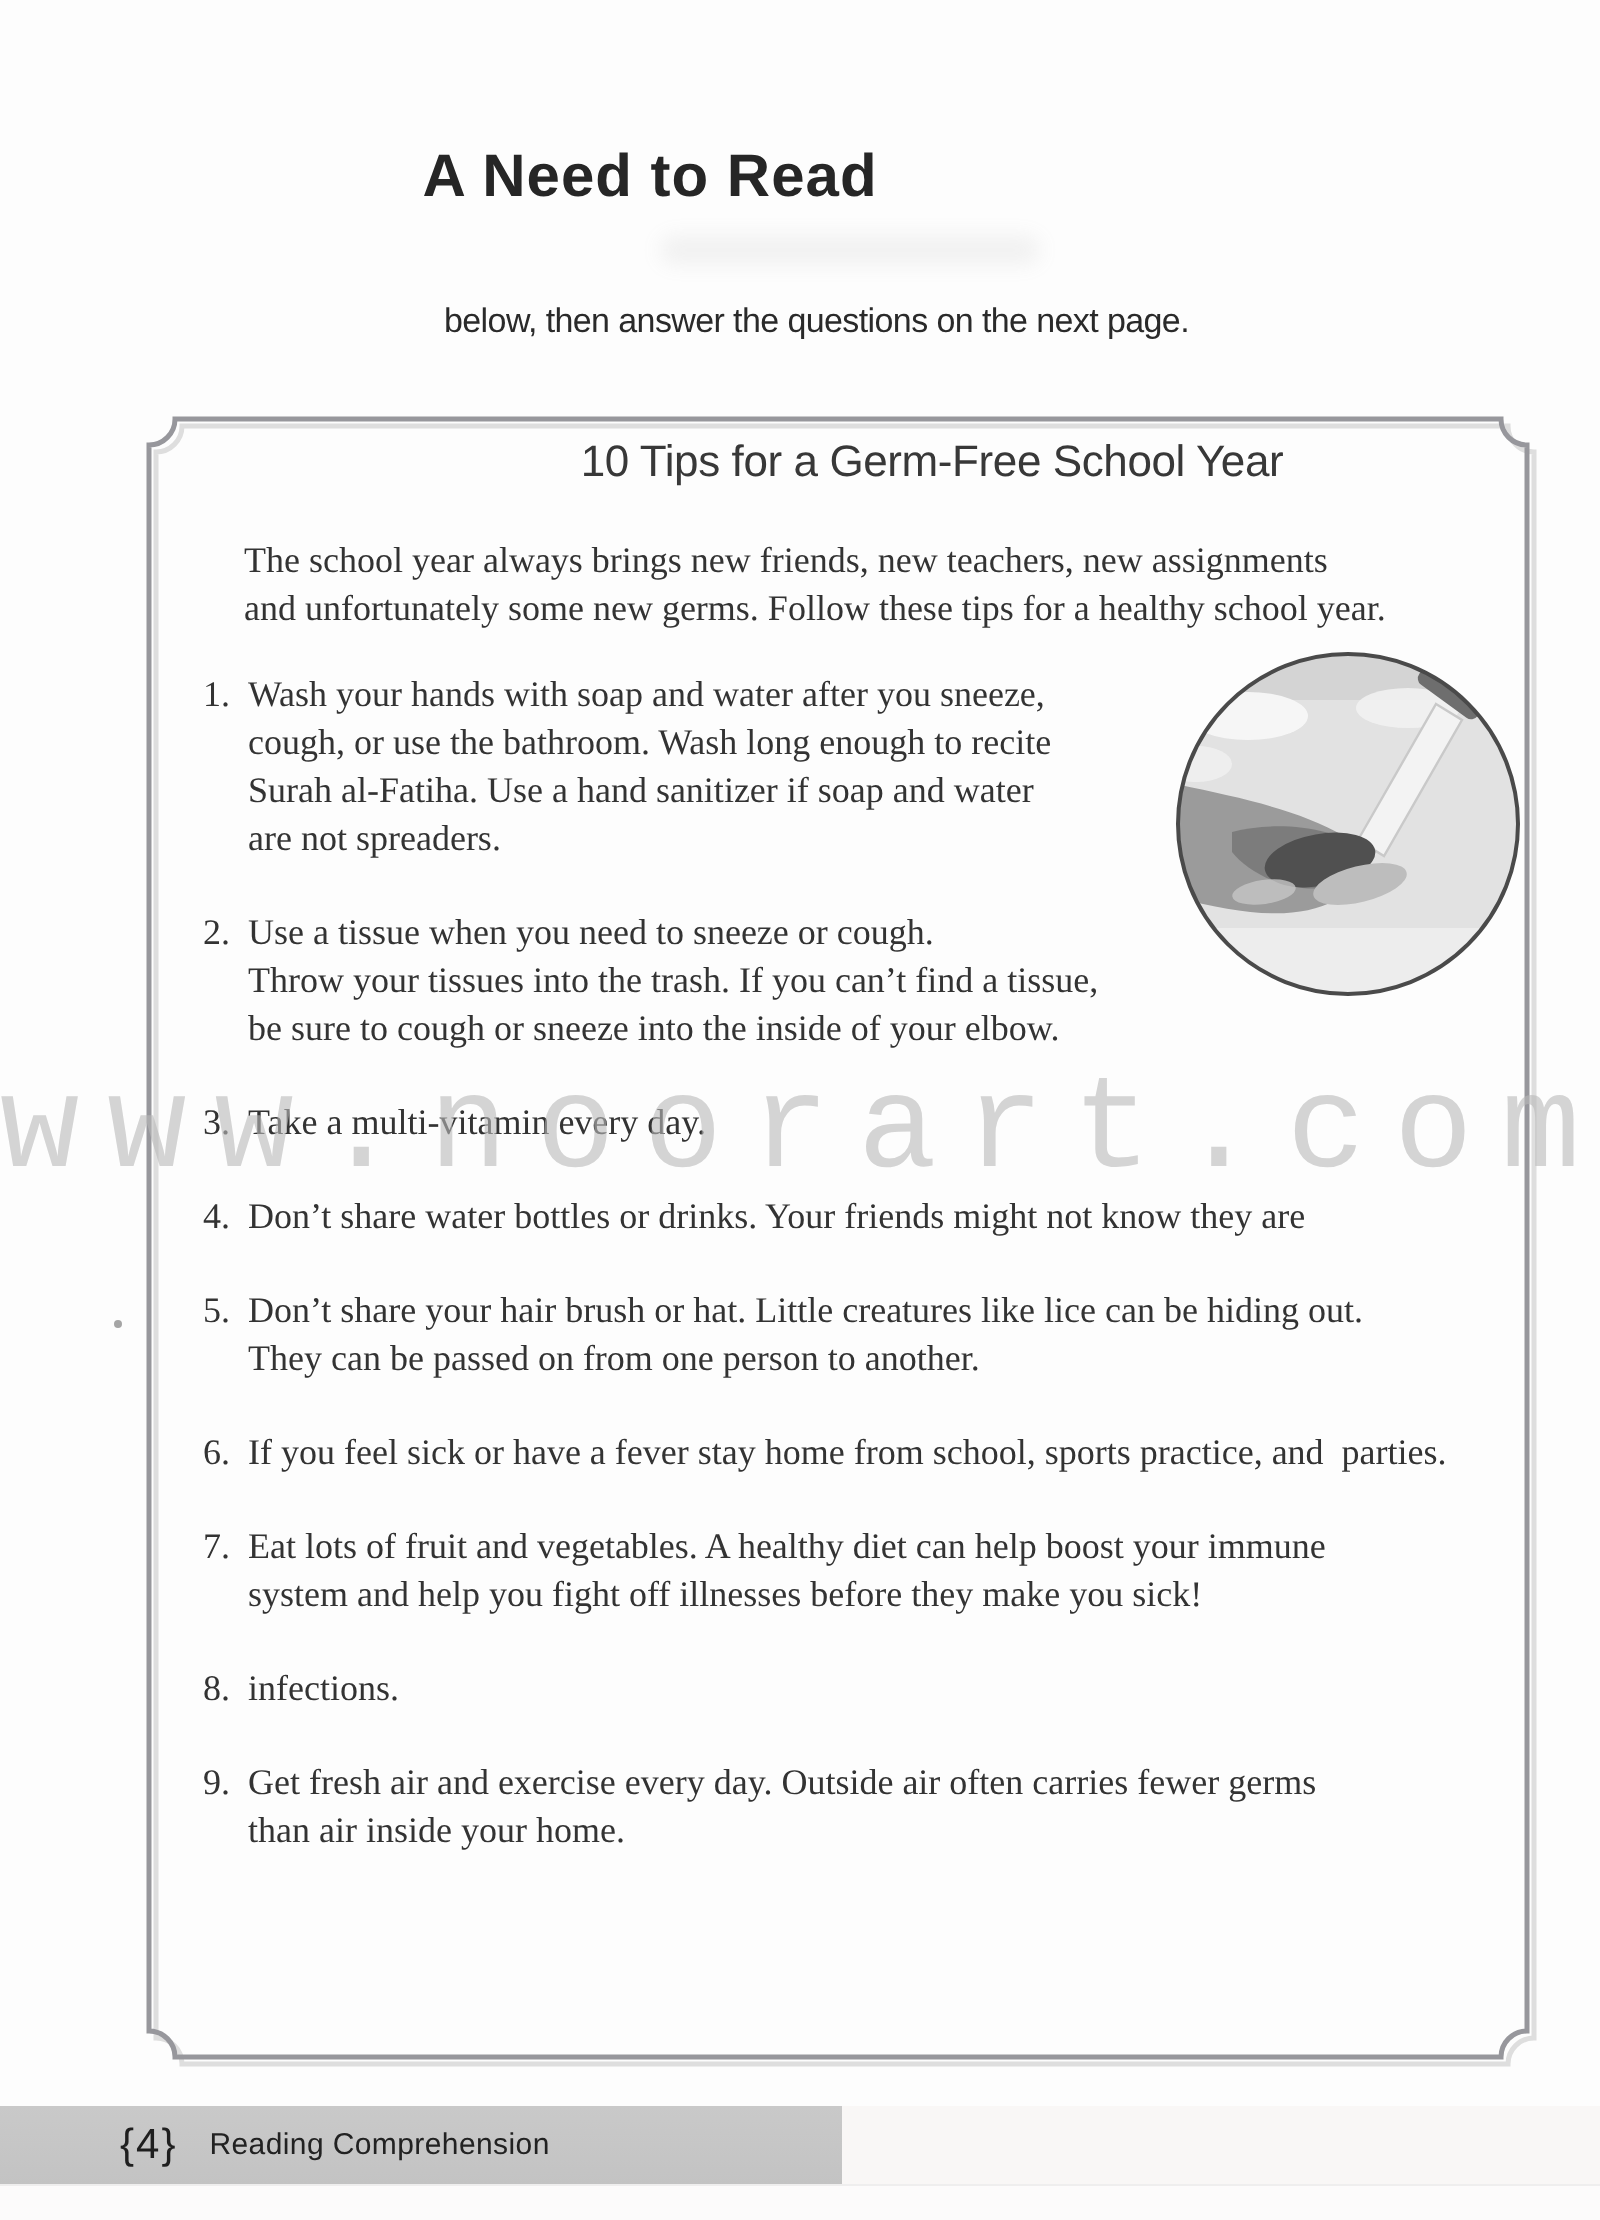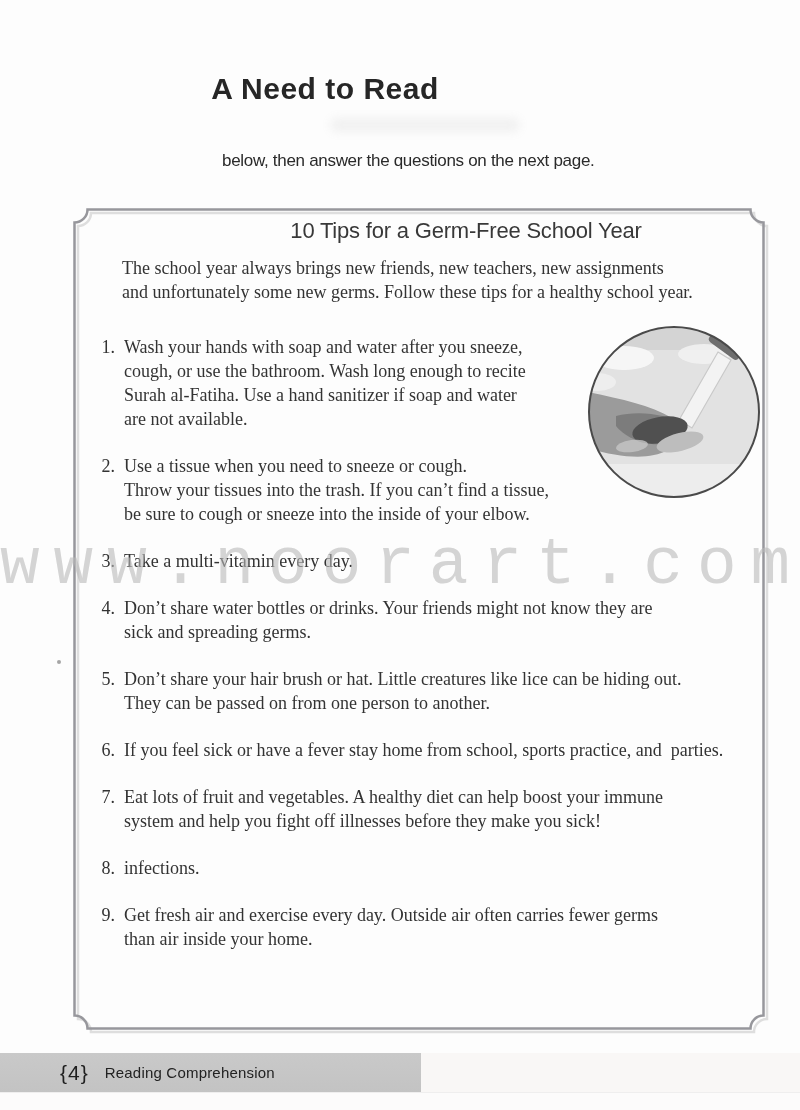--- a/index.html
+++ b/index.html
@@ -27,21 +27,21 @@
   .activity .a-line1{white-space:pre;}
   .activity .a-line2{white-space:pre;padding-left:147px;}
   .a-label{font-weight:700;}
   
   .article{position:absolute;left:73px;top:208px;width:695px;height:827px;}
   .border-svg{position:absolute;left:0;top:0;}
   .article-title{
     position:absolute;left:0;top:10px;width:692px;text-align:center;
     font-size:22px;letter-spacing:-0.2px;color:#383838;padding-left:47px;
   }
-  .intro{position:absolute;left:49px;top:48px;
+  .intro{position:absolute;left:49px;top:60px;
     font-family:"Liberation Serif",serif;font-size:18px;line-height:24px;color:#333;}
   .intro .line{white-space:pre;}
   .tips{position:absolute;left:14px;top:127px;width:668px;
     font-family:"Liberation Serif",serif;font-size:18px;line-height:24px;color:#333;}
   .tip{display:flex;margin-bottom:23px;}
   .tip-num{width:28px;flex:0 0 28px;text-align:right;padding-right:9px;}
   .tip-body .line{white-space:pre;}
   
   .photo{position:absolute;left:586px;top:324px;}
   
@@ -90,42 +90,41 @@
         <div class="line">and unfortunately some new germs. Follow these tips for a healthy school year.</div>
       </div>
 
     <div class="tips">
         <div class="tip">
           <span class="tip-num">1.</span>
           <div class="tip-body">
             <div class="line">Wash your hands with soap and water after you sneeze,</div>
             <div class="line">cough, or use the bathroom. Wash long enough to recite</div>
             <div class="line">Surah al-Fatiha. Use a hand sanitizer if soap and water</div>
-            <div class="line">are not available.</div>
+            <div class="line">are not spreaders.</div>
           </div>
         </div>
         <div class="tip">
           <span class="tip-num">2.</span>
           <div class="tip-body">
             <div class="line">Use a tissue when you need to sneeze or cough.</div>
             <div class="line">Throw your tissues into the trash. If you can’t find a tissue,</div>
             <div class="line">be sure to cough or sneeze into the inside of your elbow.</div>
           </div>
         </div>
         <div class="tip">
           <span class="tip-num">3.</span>
           <div class="tip-body">
             <div class="line">Take a multi-vitamin every day.</div>
           </div>
         </div>
         <div class="tip">
           <span class="tip-num">4.</span>
           <div class="tip-body">
             <div class="line">Don’t share water bottles or drinks. Your friends might not know they are</div>
-            <div class="line">sick and spreading germs.</div>
           </div>
         </div>
         <div class="tip">
           <span class="tip-num">5.</span>
           <div class="tip-body">
             <div class="line">Don’t share your hair brush or hat. Little creatures like lice can be hiding out.</div>
             <div class="line">They can be passed on from one person to another.</div>
           </div>
         </div>
         <div class="tip">

